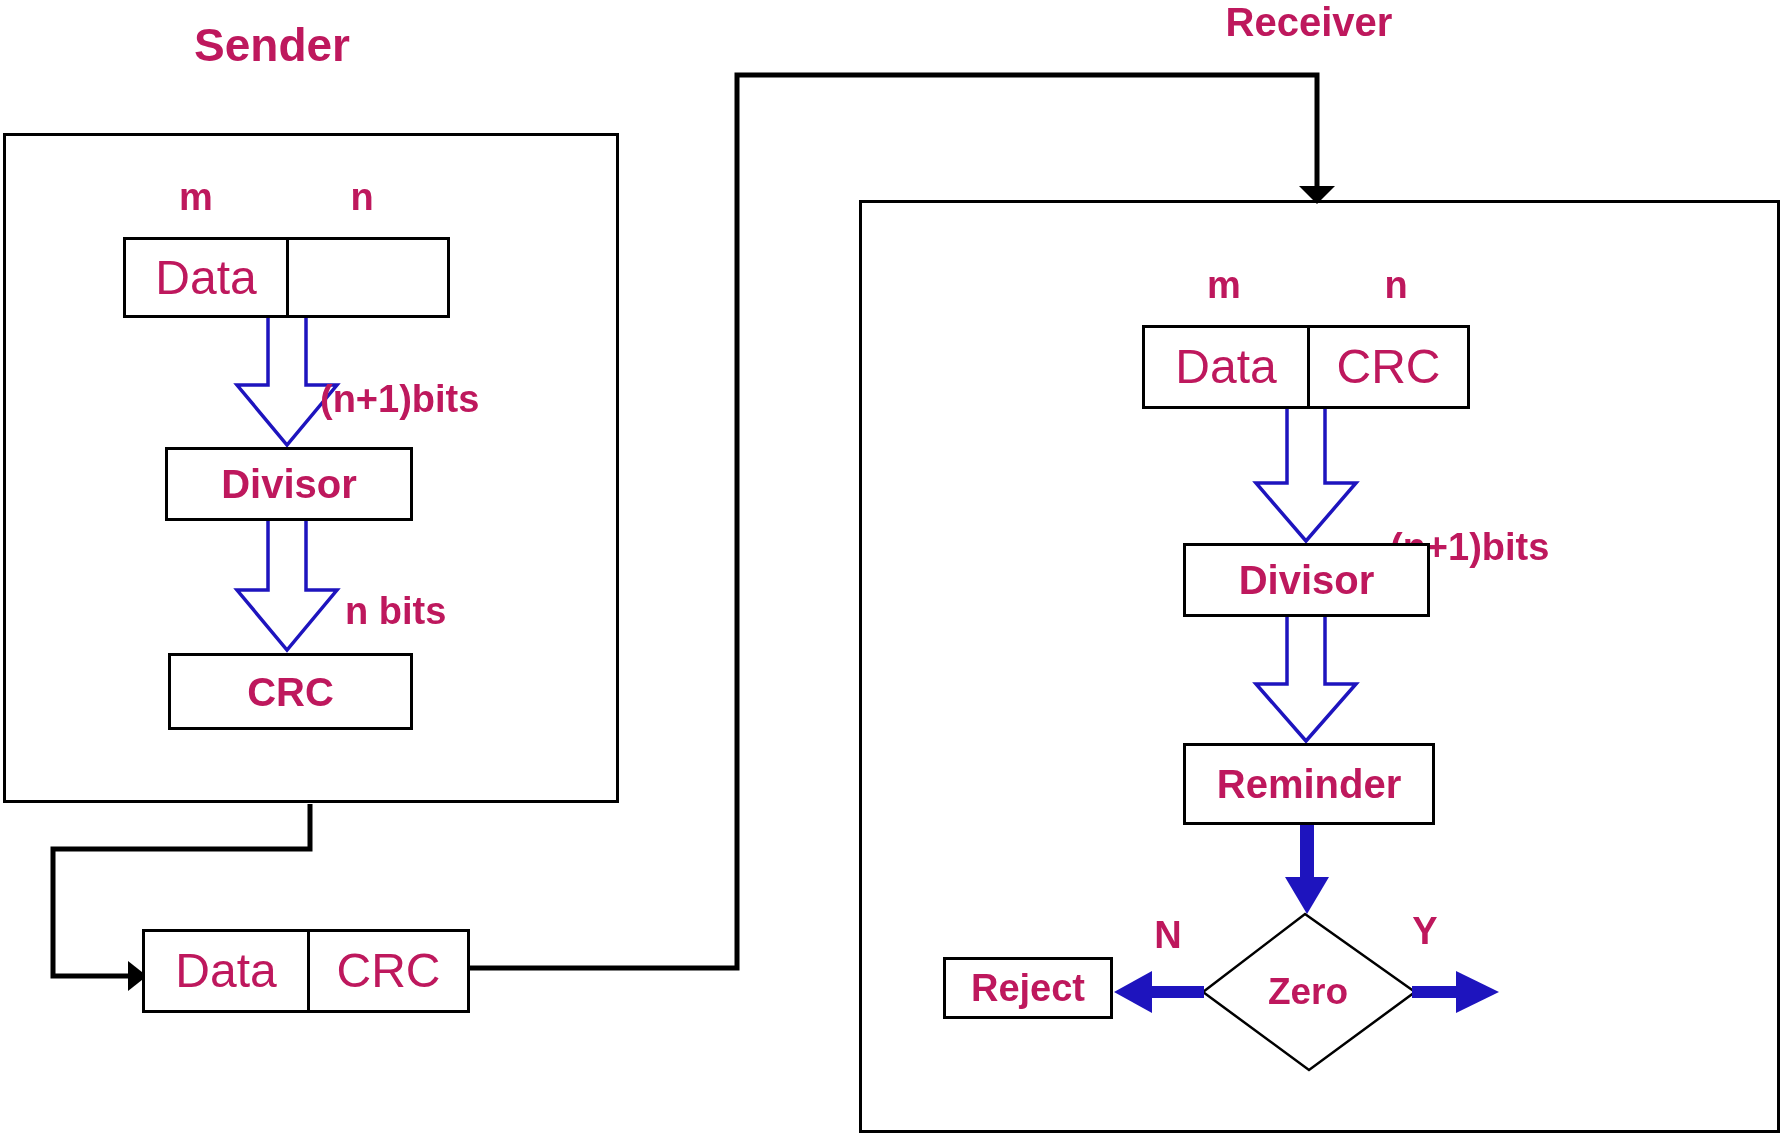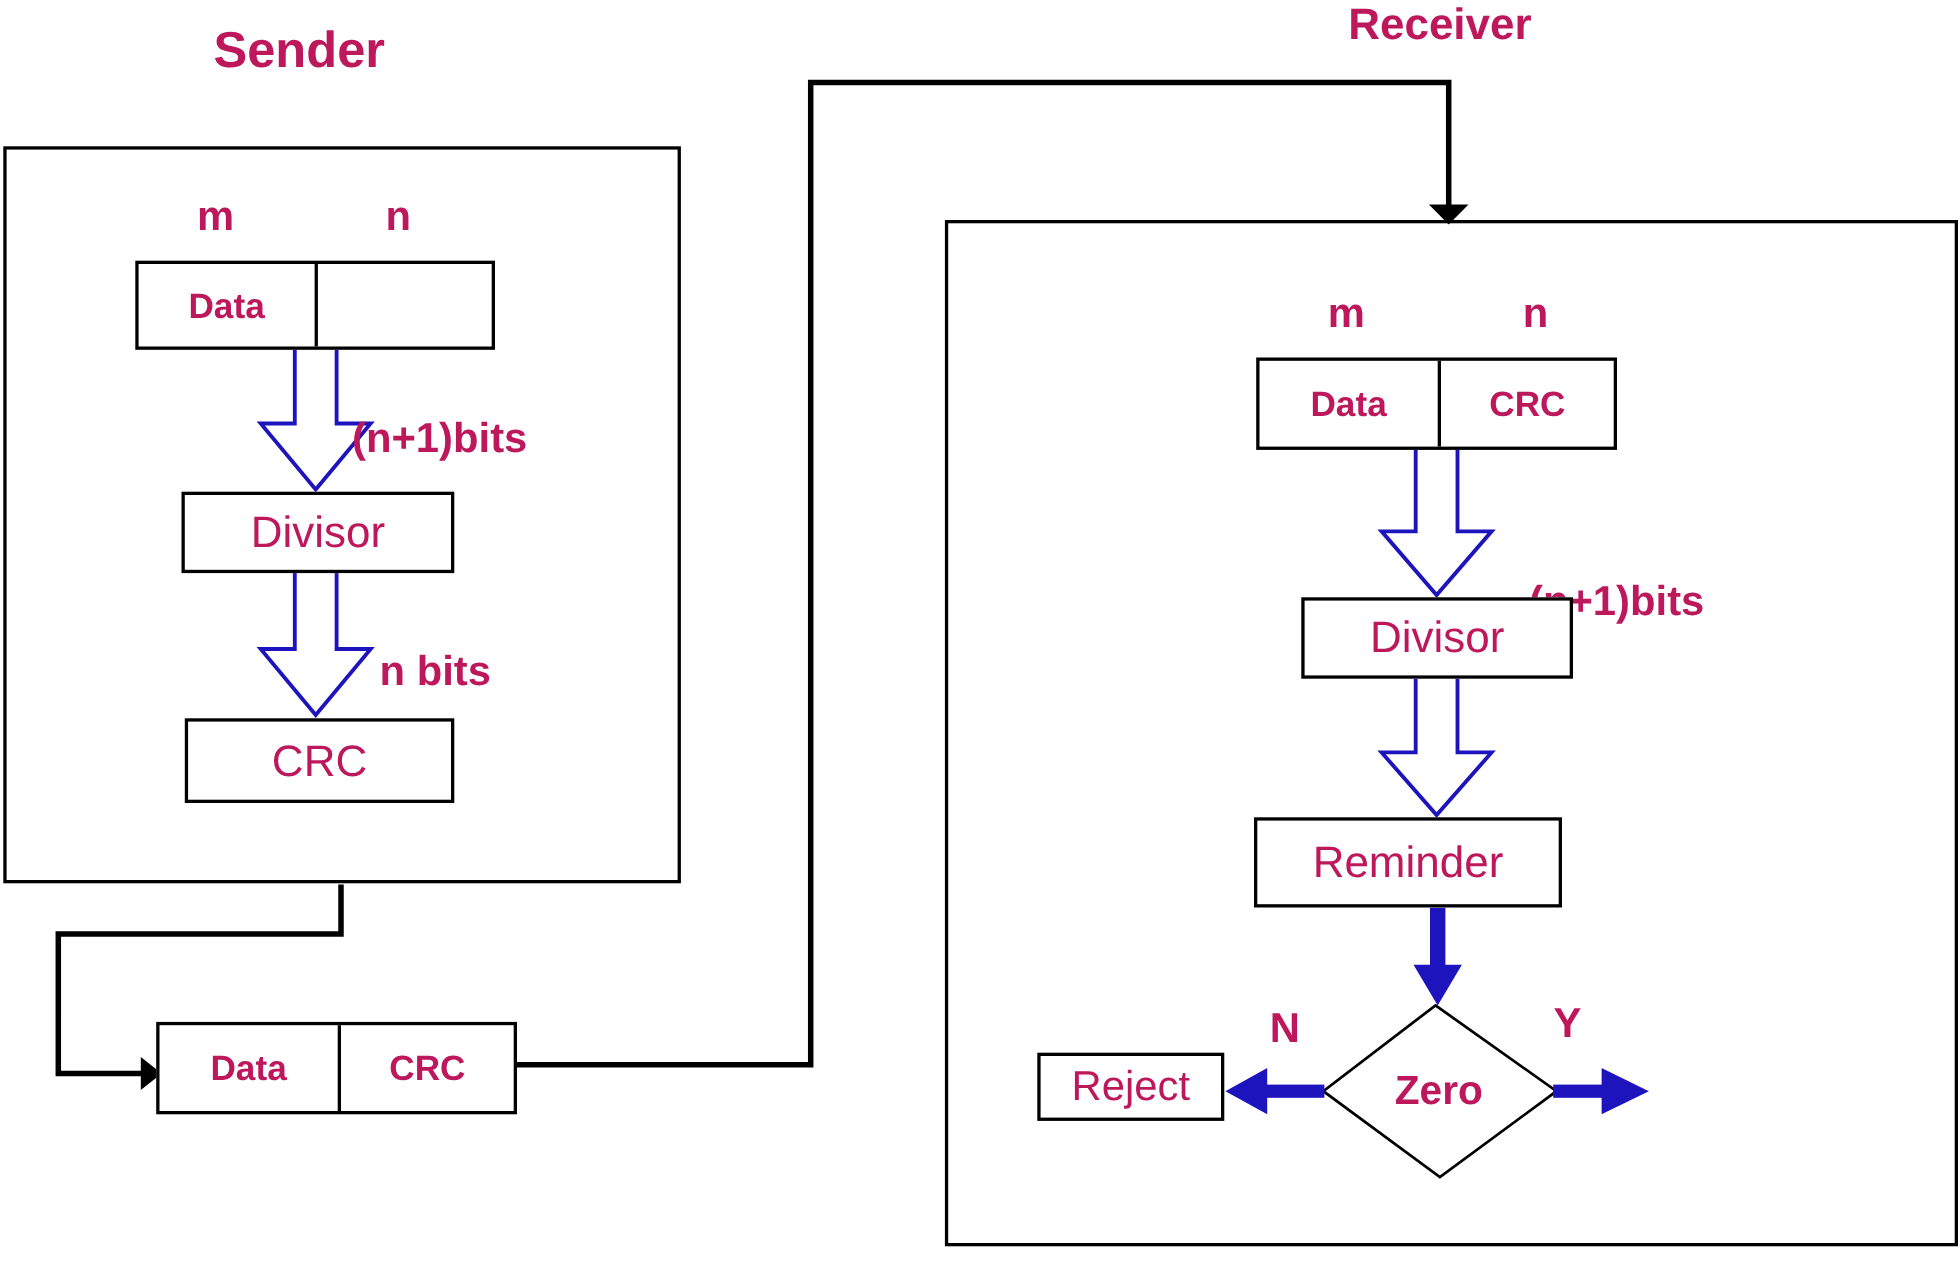--- a/index.html
+++ b/index.html
@@ -7,24 +7,24 @@
     position:relative;width:1782px;height:1146px;background:#ffffff;overflow:hidden;
     font-family:"Liberation Sans","DejaVu Sans",sans-serif;color:#be185d;
   }
   .overlay{position:absolute;left:0;top:0;width:1782px;height:1146px;}
   .frame{
     position:absolute;border:3px solid #000;background:transparent;box-sizing:border-box;
   }
   .box{
     position:absolute;border:3px solid #000;background:#fff;box-sizing:border-box;
     display:flex;align-items:center;justify-content:center;
-    font-weight:400;font-size:40px;line-height:1;
+    font-weight:700;font-size:40px;line-height:1;
   }
   .splitbox{position:absolute;border:3px solid #000;background:#fff;box-sizing:border-box;display:flex;}
-  .cell{display:flex;align-items:center;justify-content:center;font-weight:700;font-size:32px;line-height:1;box-sizing:border-box;}
+  .cell{display:flex;align-items:center;justify-content:center;font-weight:400;font-size:48px;line-height:1;box-sizing:border-box;}
   .cell.first{border-right:3px solid #000;}
   .lbl{position:absolute;font-weight:700;white-space:nowrap;line-height:1;}
   .cx{transform:translateX(-50%);}
   .title{font-size:46px;}
   .title-sm{font-size:40px;}
   .annot{font-size:38px;}
 </style>
 </head>
 <body>
 
@@ -91,21 +91,21 @@
 
   <div class="splitbox" style="left:1142px;top:325px;width:328px;height:84px;">
     <div class="cell first" style="width:165px;">Data</div>
     <div class="cell" style="flex:1;">CRC</div>
   </div>
 
   <div class="lbl annot" style="left:1390px;top:528px;">(n+1)bits</div>
 
   <div class="box" style="left:1183px;top:543px;width:247px;height:74px;">Divisor</div>
 
-  <div class="box" style="left:1140px;top:743px;width:280px;height:82px;">Reminder</div>
+  <div class="box" style="left:1183px;top:743px;width:252px;height:82px;">Reminder</div>
 
   <div class="lbl annot cx" style="left:1168px;top:916px;">N</div>
   <div class="lbl annot cx" style="left:1425px;top:912px;">Y</div>
 
   <div class="lbl annot cx" style="left:1308px;top:973px;font-size:37px;">Zero</div>
 
   <div class="box" style="left:943px;top:957px;width:170px;height:62px;font-size:38px;">Reject</div>
 
 
 </div>

